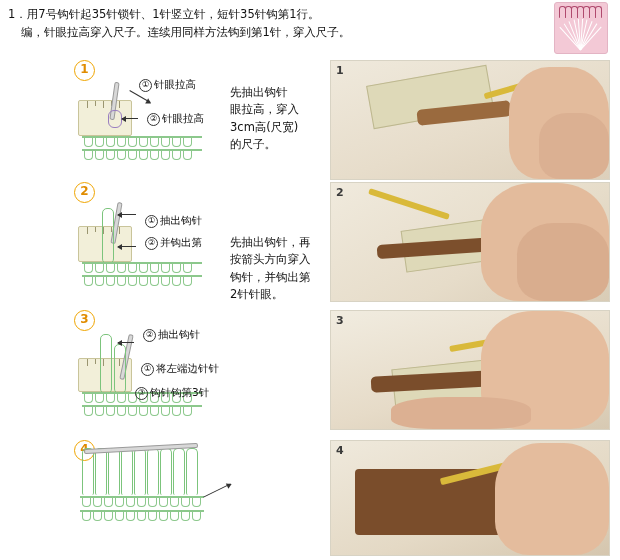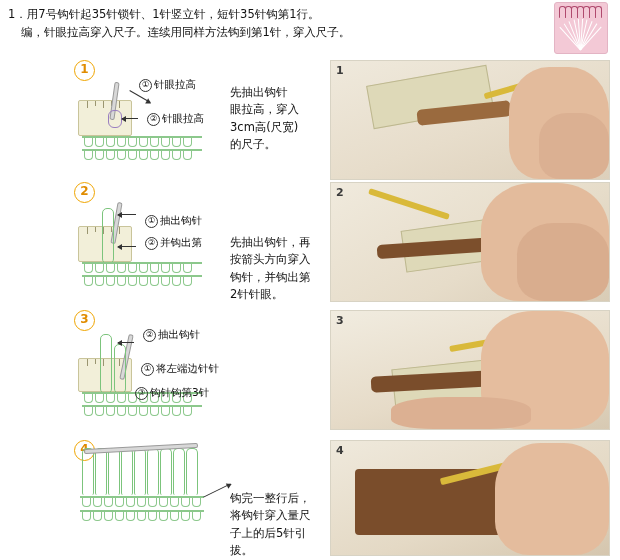--- a/index.html
+++ b/index.html
@@ -520,24 +520,20 @@
           <div class="v" style="left:57px;top:14px"></div>
         <div class="v" style="left:68px;top:14px"></div>
           <div class="v" style="left:79px;top:14px"></div>
         <div class="v" style="left:90px;top:14px"></div>
           <div class="v" style="left:101px;top:14px"></div>
         <div class="v" style="left:112px;top:14px"></div>
       </div>
       <div class="arrow" style="left:124px;top:44px;width:30px;transform:rotate(-26deg)"></div>
     </div>
 
-    <div class="caption" style="left:230px;top:50px;white-space:pre-line">钩完一整行后，
-将钩针穿入量尺
-子上的后5针引
-拔。</div>
 
     <div class="photo" style="top:0;height:114px">
       <div class="ph-bg" style="background:linear-gradient(160deg,#efe9dc 0%,#e4d9c5 60%,#d5c6ae 100%)"></div>
       <div class="ph-yarn" style="left:24px;top:28px;width:170px;height:66px;background:#7a4d2b;border-radius:4px"></div>
       <div class="ph-hook" style="left:108px;top:24px;width:110px;height:7px;transform:rotate(-14deg)"></div>
       <div class="ph-hand" style="left:164px;top:2px;width:114px;height:112px;background:#e4bc9d"></div>
       <div class="pnum">4</div>
     </div>
   </div>
 

